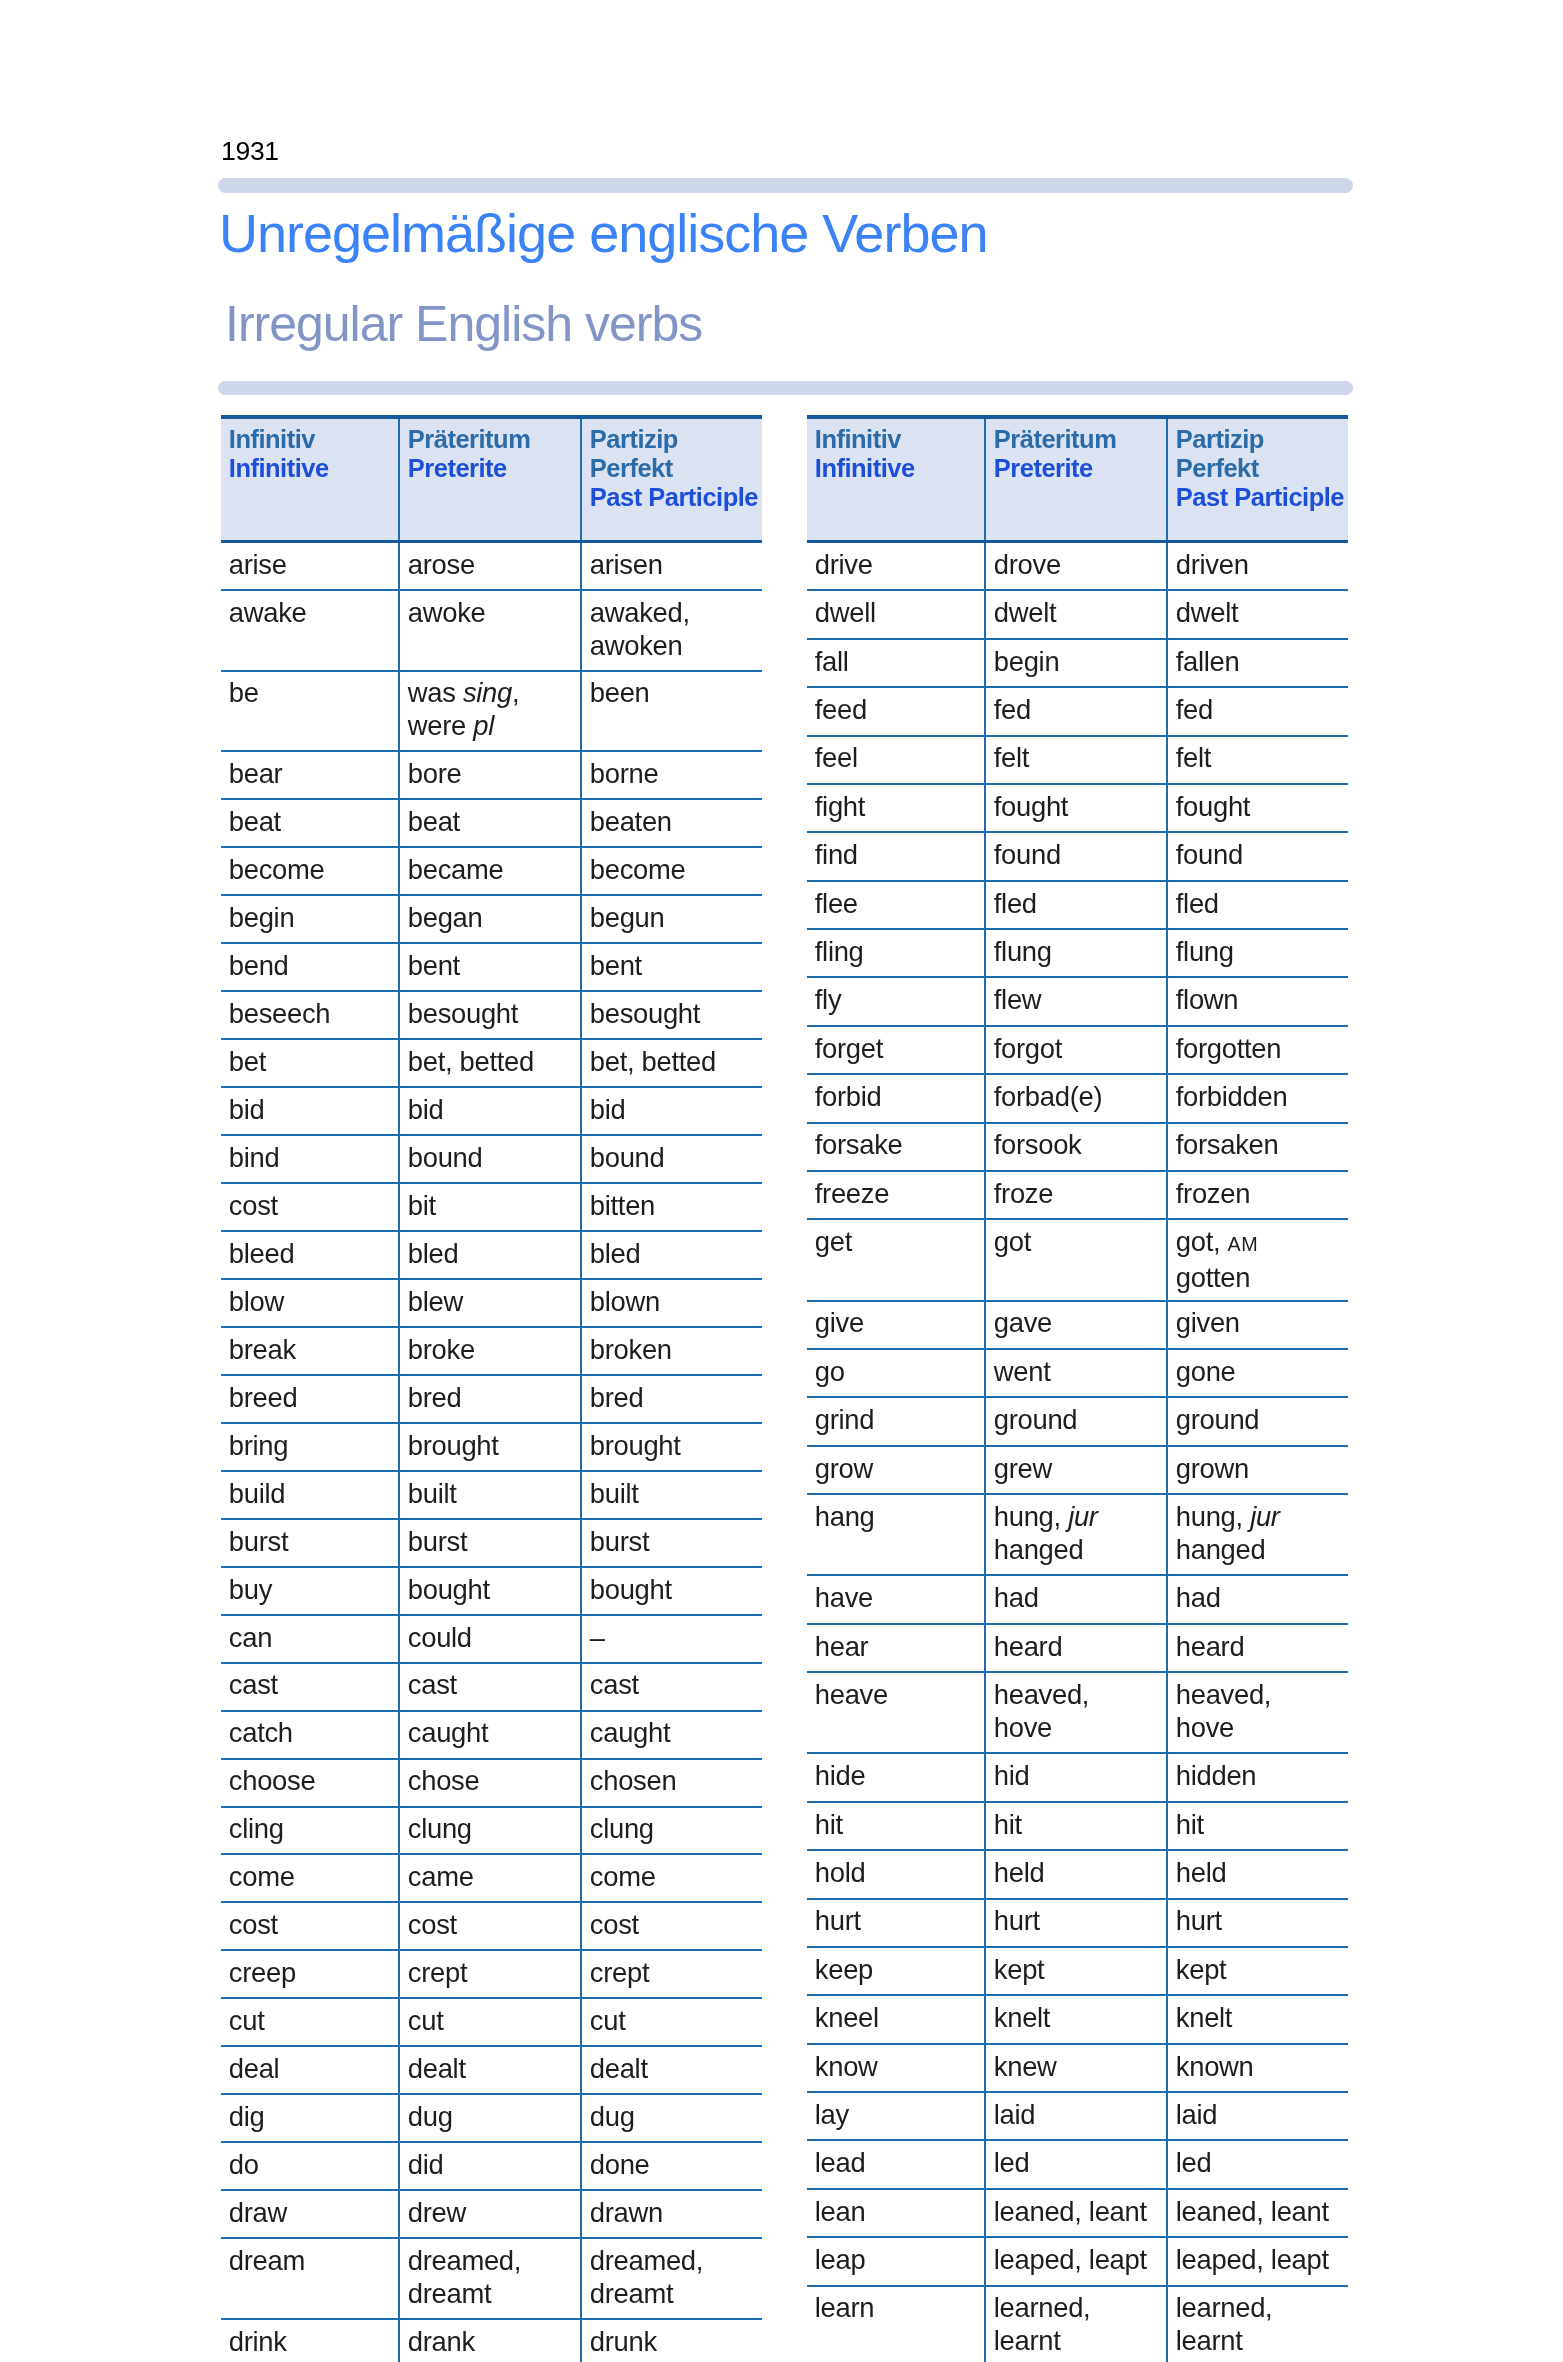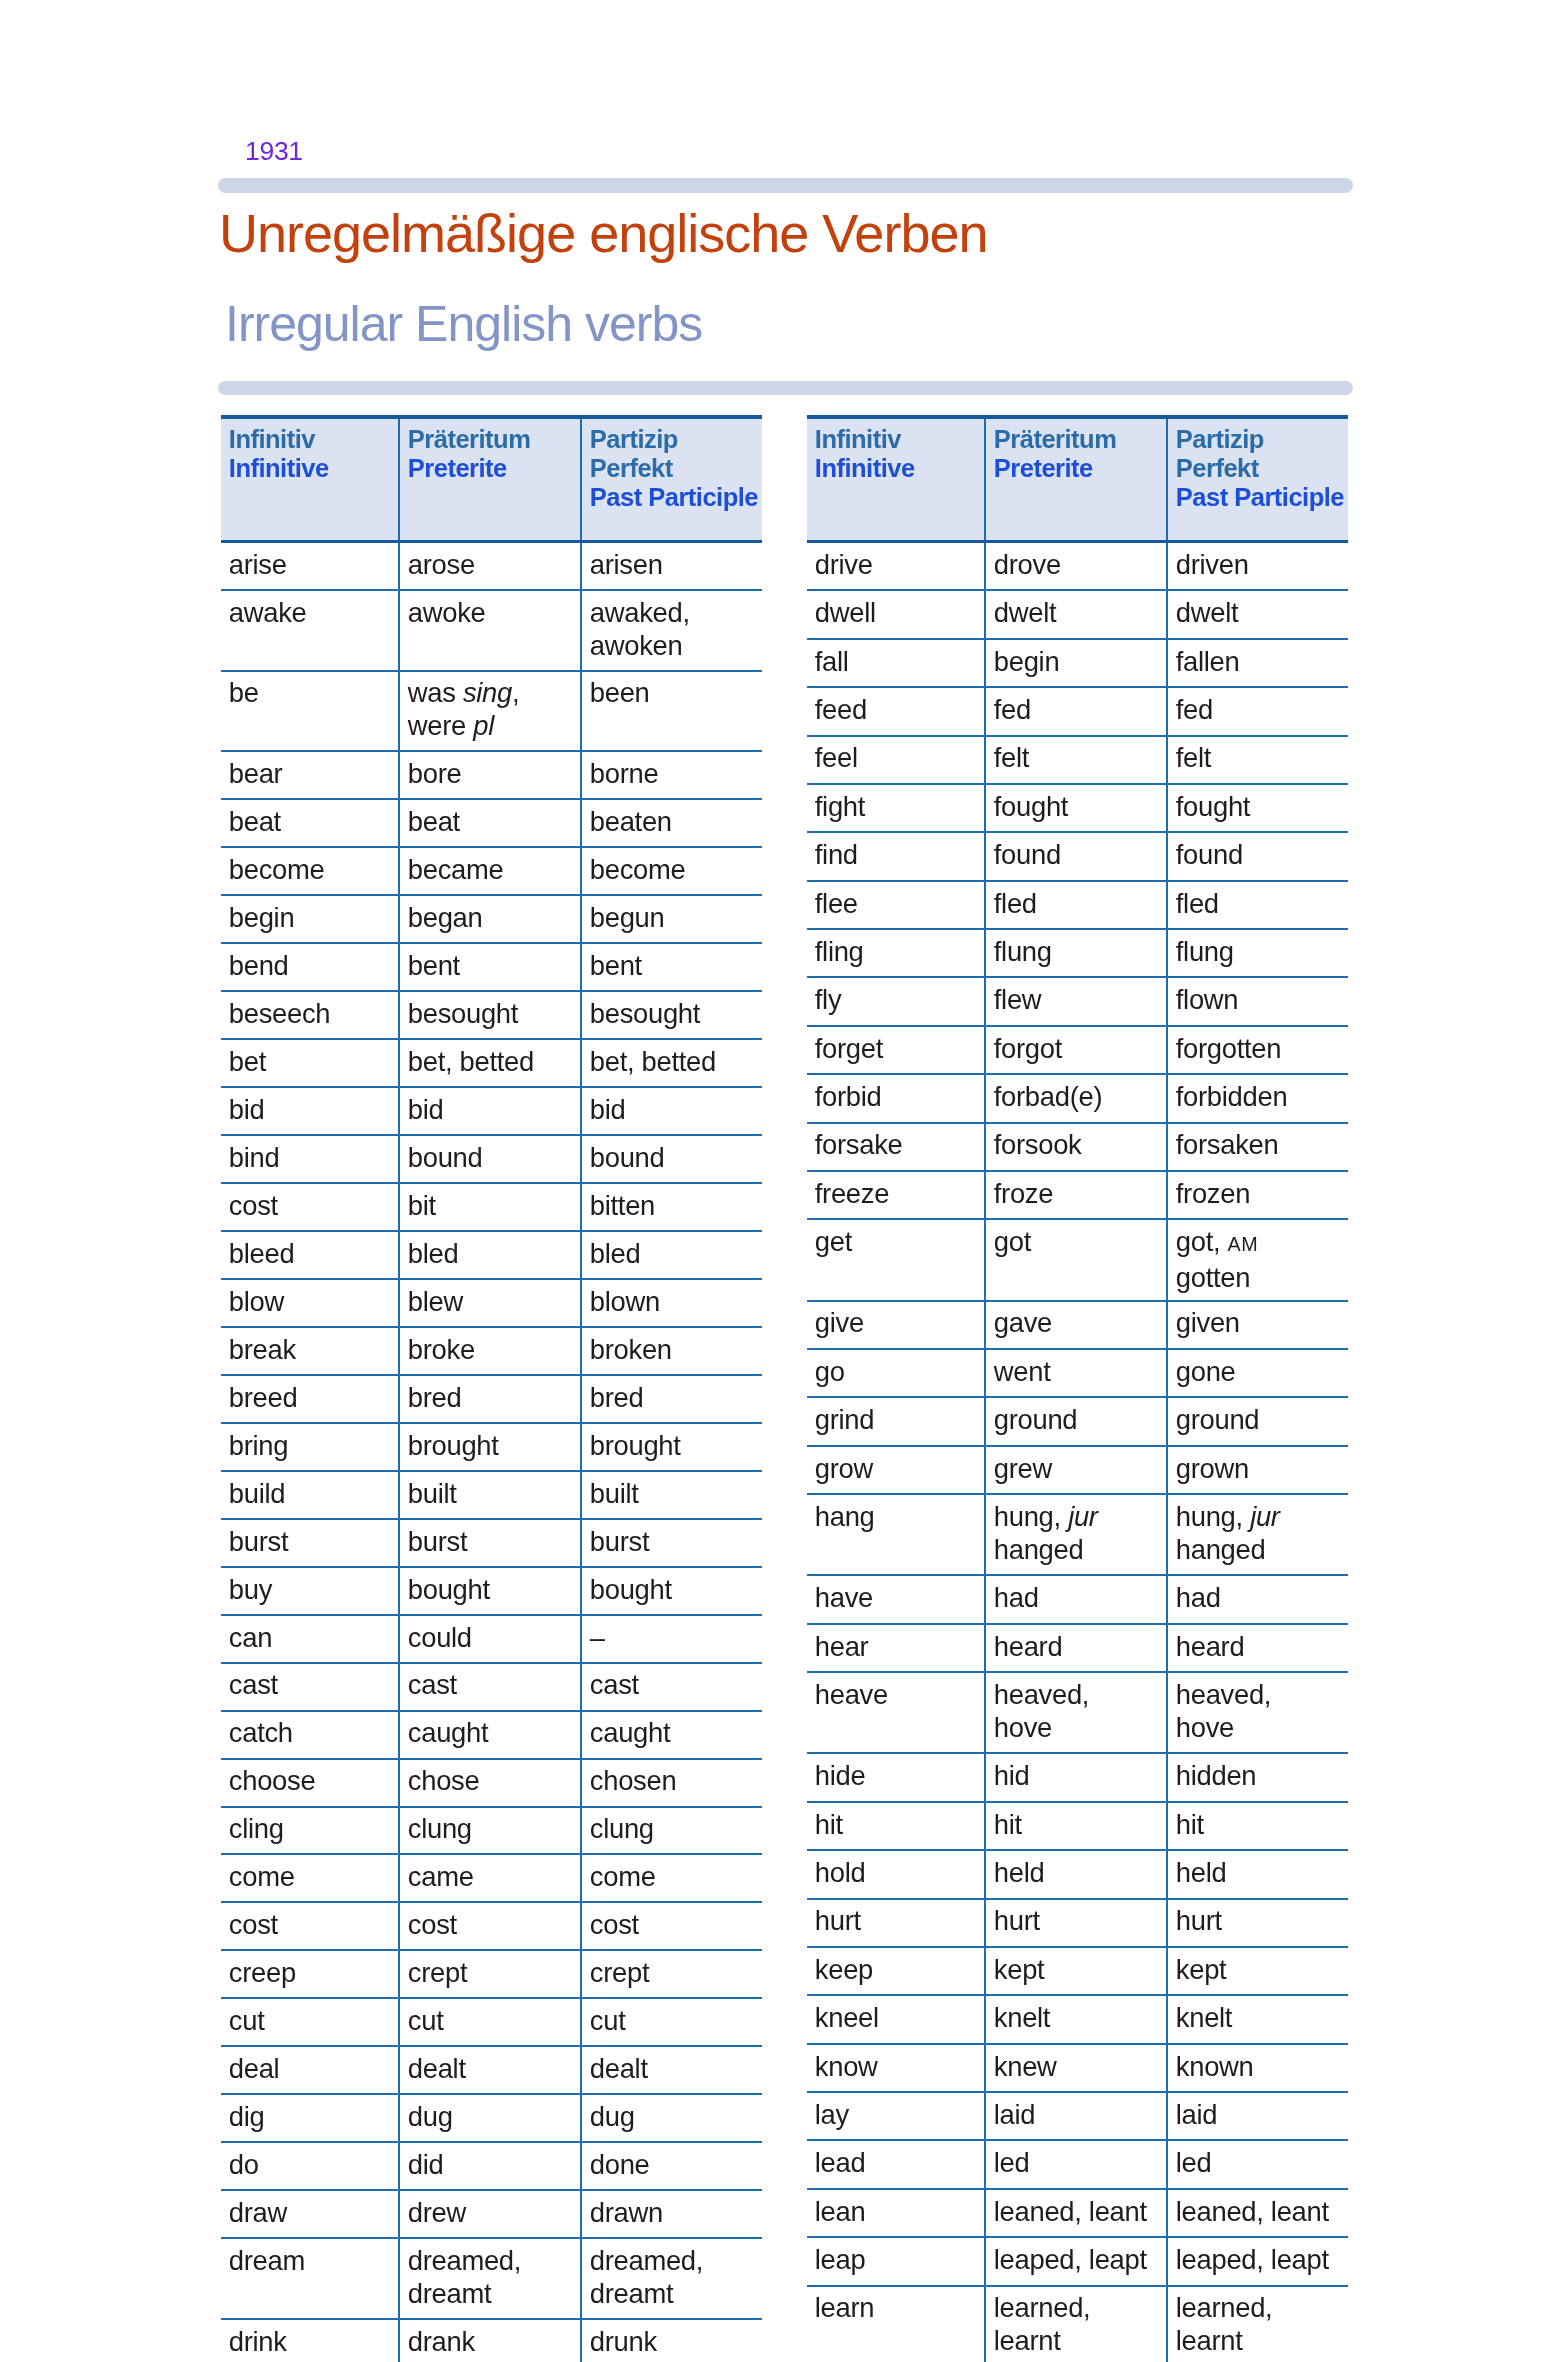--- a/index.html
+++ b/index.html
@@ -3,31 +3,31 @@
 <meta charset="utf-8">
 <style>
   html,body { margin:0; padding:0; }
   body {
     width:1563px; height:2362px; background:#ffffff; position:relative;
     font-family:"Liberation Sans", sans-serif; color:#1d1d1b;
     overflow:hidden;
   }
   .pagenum {
     position:absolute; left:221px; top:136px;
-    font-size:26.5px; letter-spacing:-0.3px; color:#6d28d9;margin-left:24px;
+    font-size:26.5px; letter-spacing:-0.3px; color:#000000;
   }
   .bar {
     position:absolute; left:218px; width:1135px; height:14.7px;
     background:#cdd5e8; border-radius:7.8px;
   }
   .bar-top { top:178px; }
   .bar-mid { top:381px; height:13.7px; }
   .title-de {
     position:absolute; left:219px; top:202px; margin:0;
-    font-size:54px; font-weight:400; letter-spacing:-1px; color:#c2410c;
+    font-size:54px; font-weight:400; letter-spacing:-1px; color:#3b82f6;
     white-space:nowrap;
   }
   .title-en {
     position:absolute; left:225px; top:295px; margin:0;
     font-size:50px; font-weight:400; letter-spacing:-1px; color:#8295c6;
     white-space:nowrap;
   }
   .tables { position:absolute; left:221px; top:415px; display:flex; gap:45px; }
   .vtable { width:541px; }
   .thead {

